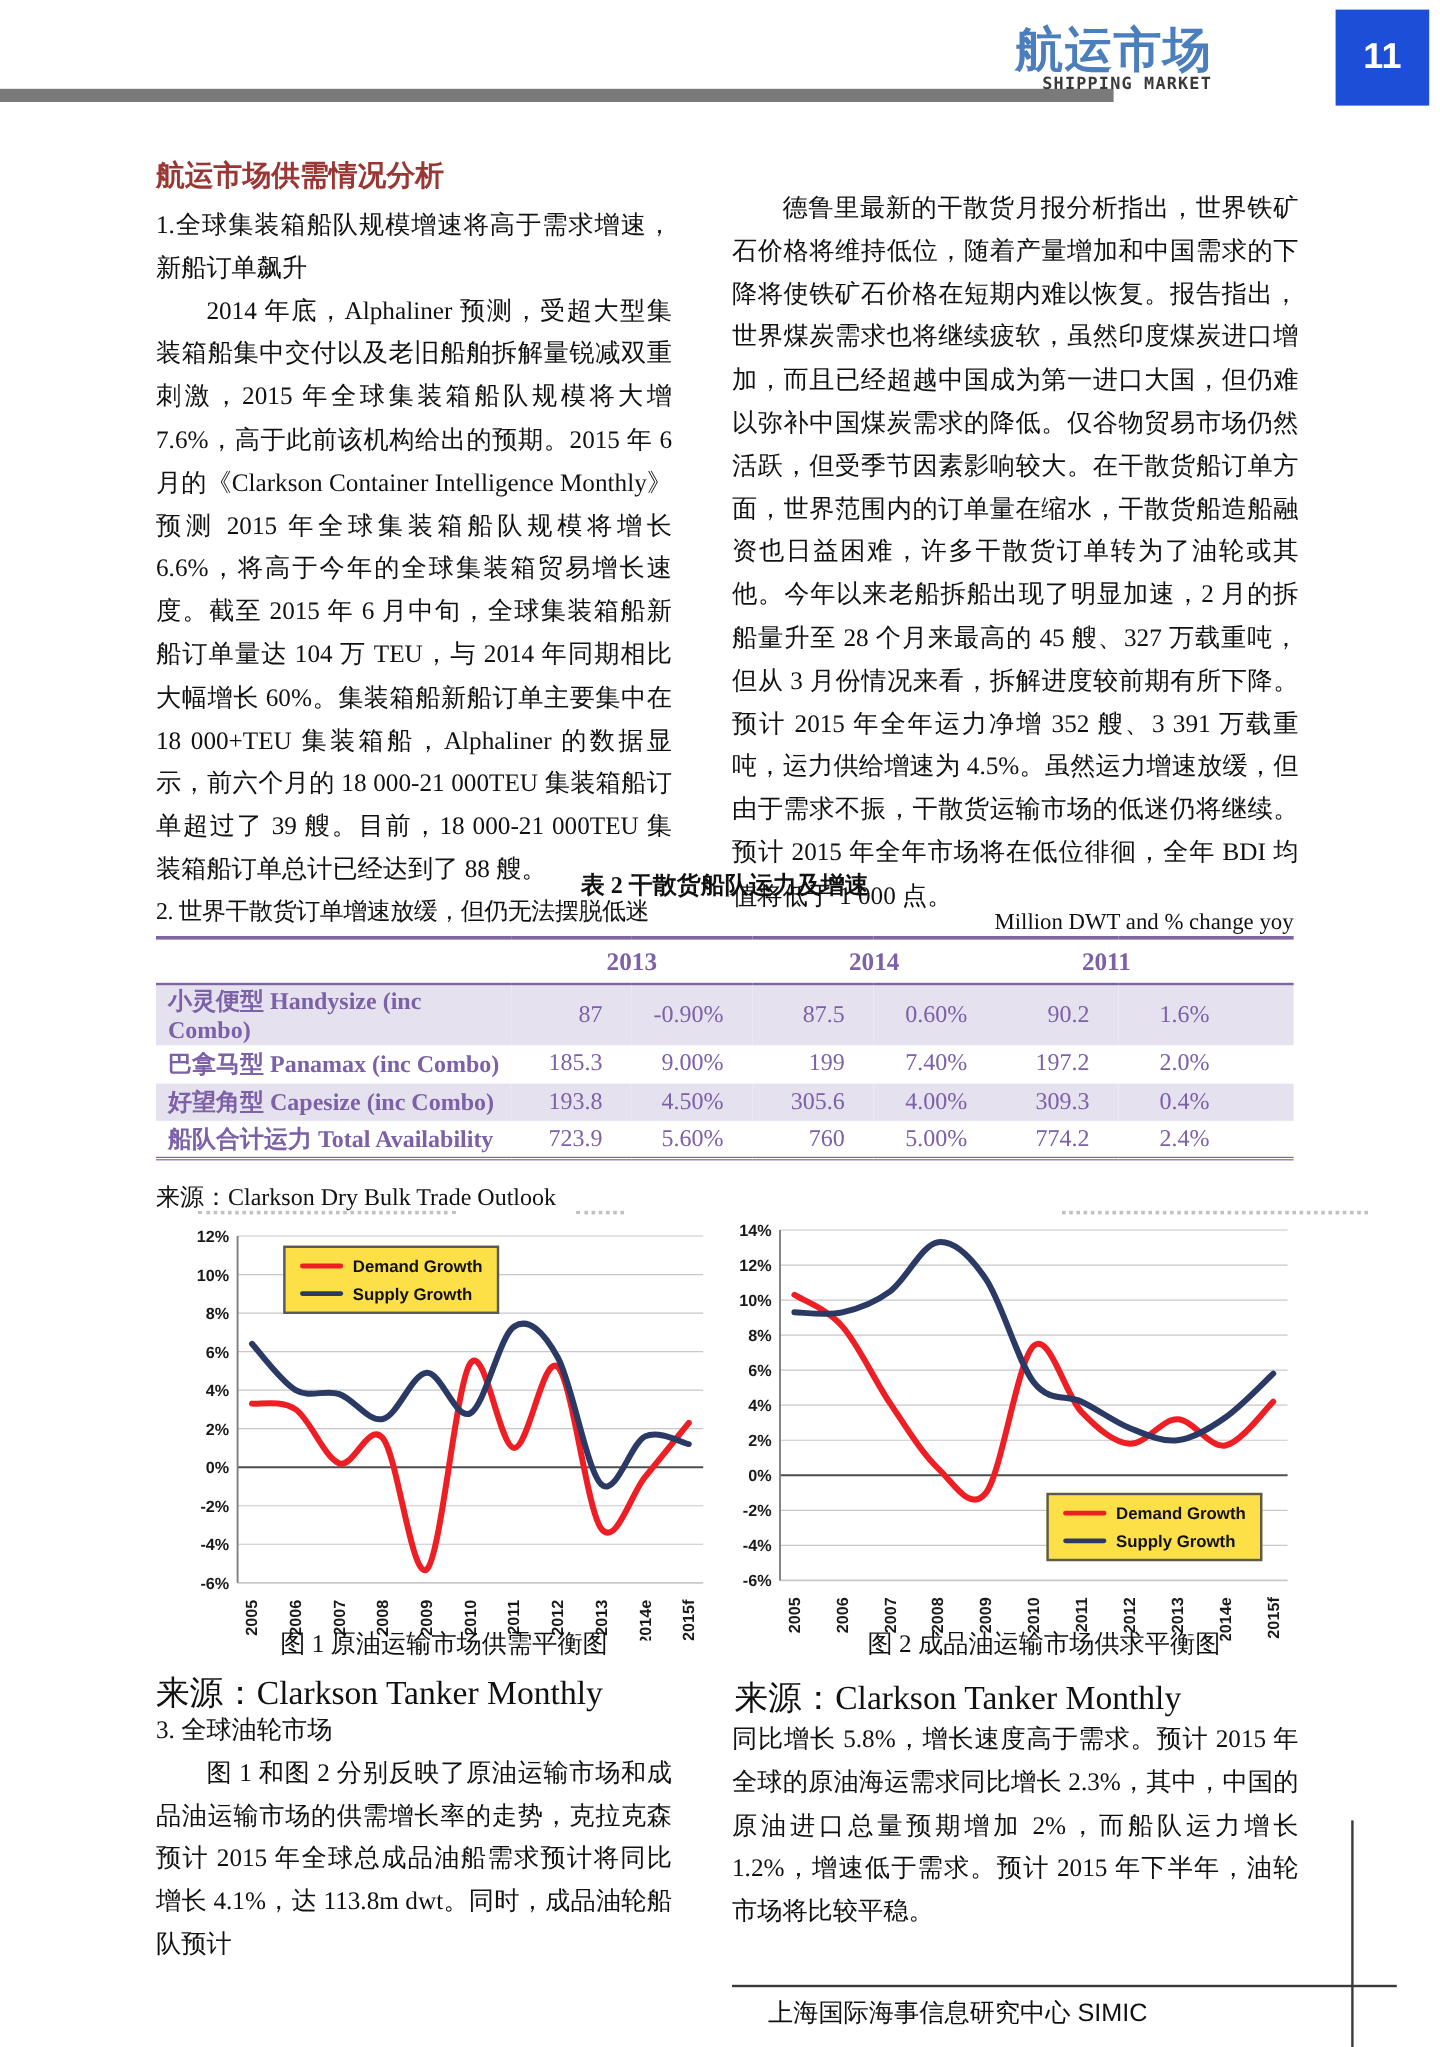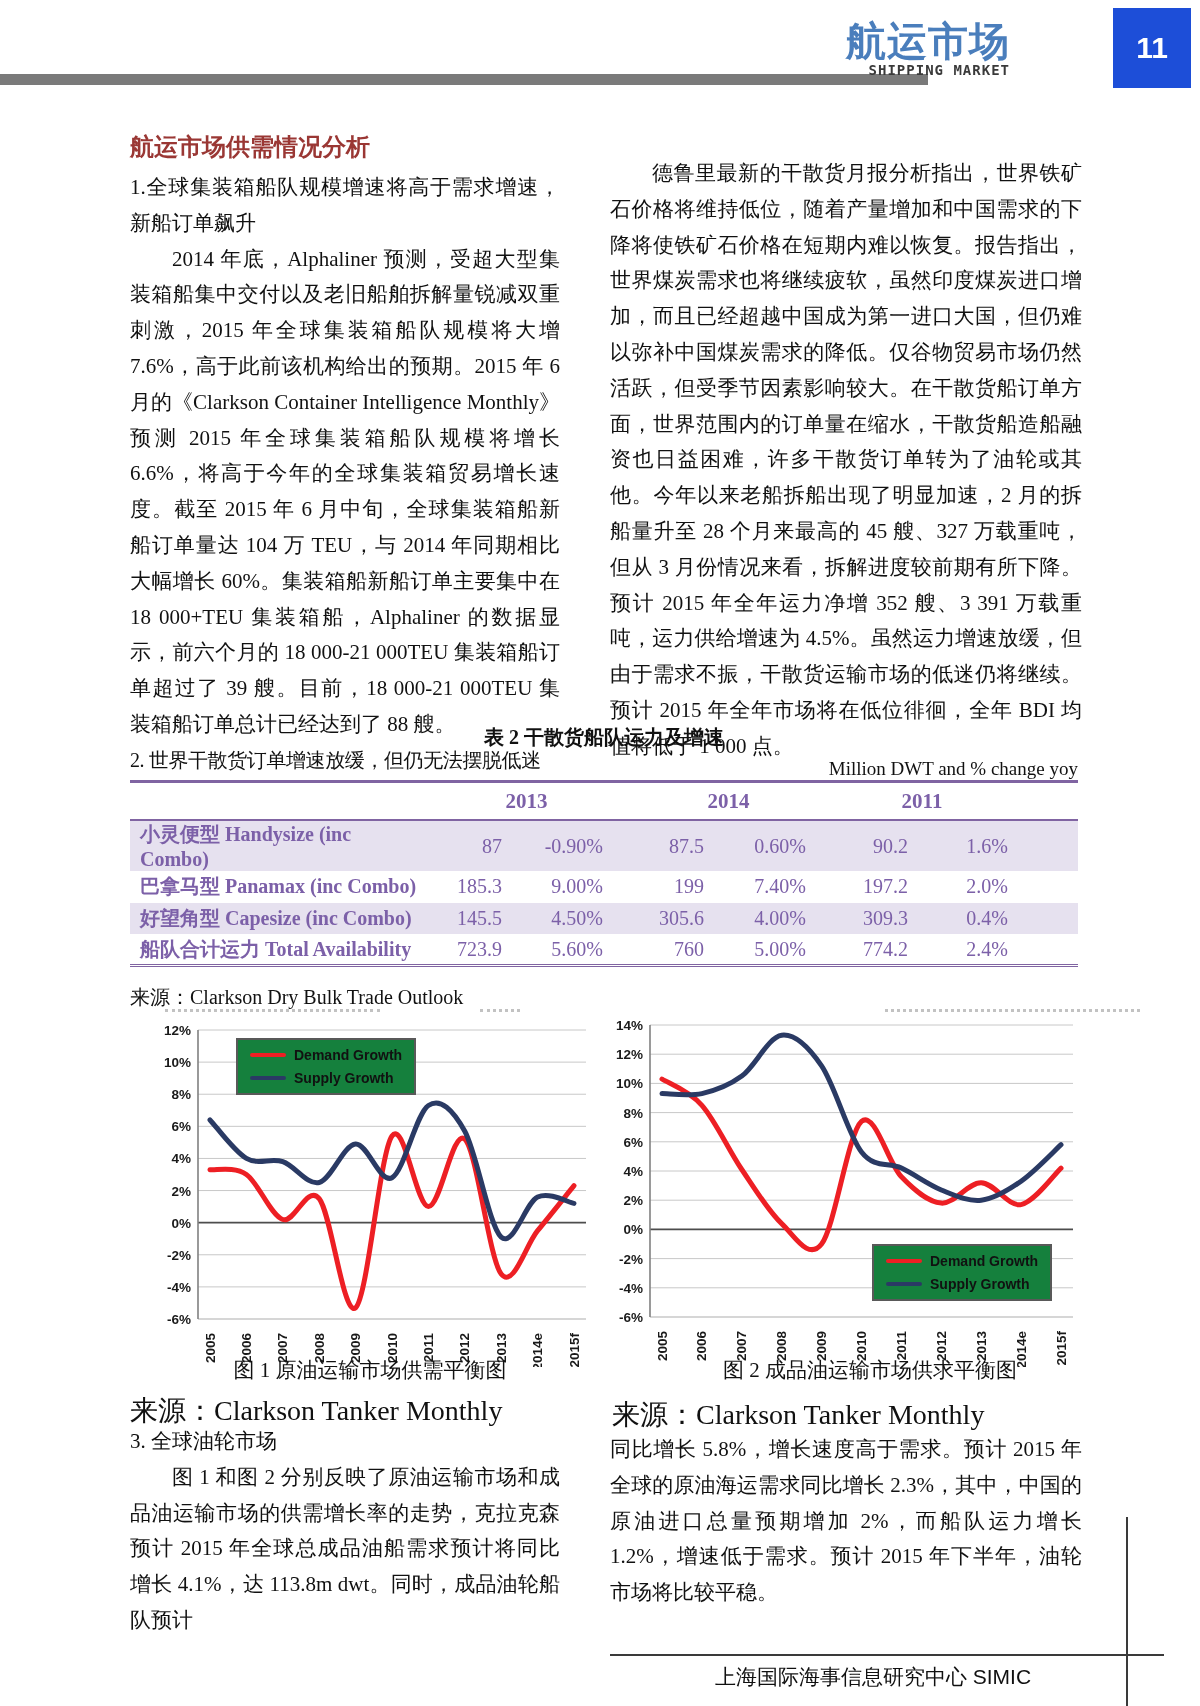--- a/index.html
+++ b/index.html
@@ -44,36 +44,36 @@
   .dry-table thead th.last{padding-right:70px;}
   .dry-table tbody{border-bottom:3px double #8064a2;}
   .tbl-source{position:absolute;left:130px;top:984px;font-size:20px;}
 
   
   .clip-frag{position:absolute;top:1009px;height:0;border-top:3px dotted #9a9a9a;opacity:.6;}
 
   
   .chart{position:absolute;}
   .chart svg{display:block;}
-  .legend{position:absolute;background:#15803d;border:2px solid #595959;padding:7px 12px 7px 12px;
+  .legend{position:absolute;background:#fde047;border:2px solid #595959;padding:7px 12px 7px 12px;
            display:flex;flex-direction:column;gap:7px;}
   .legend .entry{display:flex;align-items:center;gap:8px;
                  font-family:"Liberation Sans",sans-serif;font-weight:bold;font-size:14px;color:#111;}
   .legend .swatch{width:36px;height:4.5px;border-radius:2px;}
   .chart-caption{position:absolute;font-size:21px;text-align:center;}
   .chart-source{position:absolute;font-size:28px;}
 
   
   .col-left2{left:130px;top:1424px;width:430px;}
   .col-right2{left:610px;top:1432px;width:472px;}
 
   
   .foot-line{position:absolute;left:610px;top:1654px;width:554px;height:0;border-top:2px solid #3a3a3a;}
   .foot-vline{position:absolute;left:1126px;top:1517px;width:0;height:189px;border-left:2px solid #3a3a3a;}
-  .foot-text{position:absolute;left:640px;top:1663px;width:466px;text-align:center;
+  .foot-text{position:absolute;left:640px;top:1663px;width:466px;text-align:left;
              font-family:"Liberation Sans","DejaVu Sans",sans-serif;font-size:21px;color:#101010;}
 
   .tick{font-family:"Liberation Sans",sans-serif;font-weight:bold;font-size:13.5px;fill:#1a1a1a;}
 </style>
 </head>
 <body>
 
 <div id="page">
 
   <div class="hdr-bar"></div>
@@ -127,21 +127,21 @@
           <td class="lbl">巴拿马型 Panamax (inc Combo)</td>
           <td class="num">185.3</td>
           <td class="num">9.00%</td>
           <td class="num">199</td>
           <td class="num">7.40%</td>
           <td class="num">197.2</td>
           <td class="num last">2.0%</td>
         </tr>
         <tr>
           <td class="lbl">好望角型 Capesize (inc Combo)</td>
-          <td class="num">145.5</td>
+          <td class="num">193.8</td>
           <td class="num">4.50%</td>
           <td class="num">305.6</td>
           <td class="num">4.00%</td>
           <td class="num">309.3</td>
           <td class="num last">0.4%</td>
         </tr>
         <tr>
           <td class="lbl">船队合计运力 Total Availability</td>
           <td class="num">723.9</td>
           <td class="num">5.60%</td>

